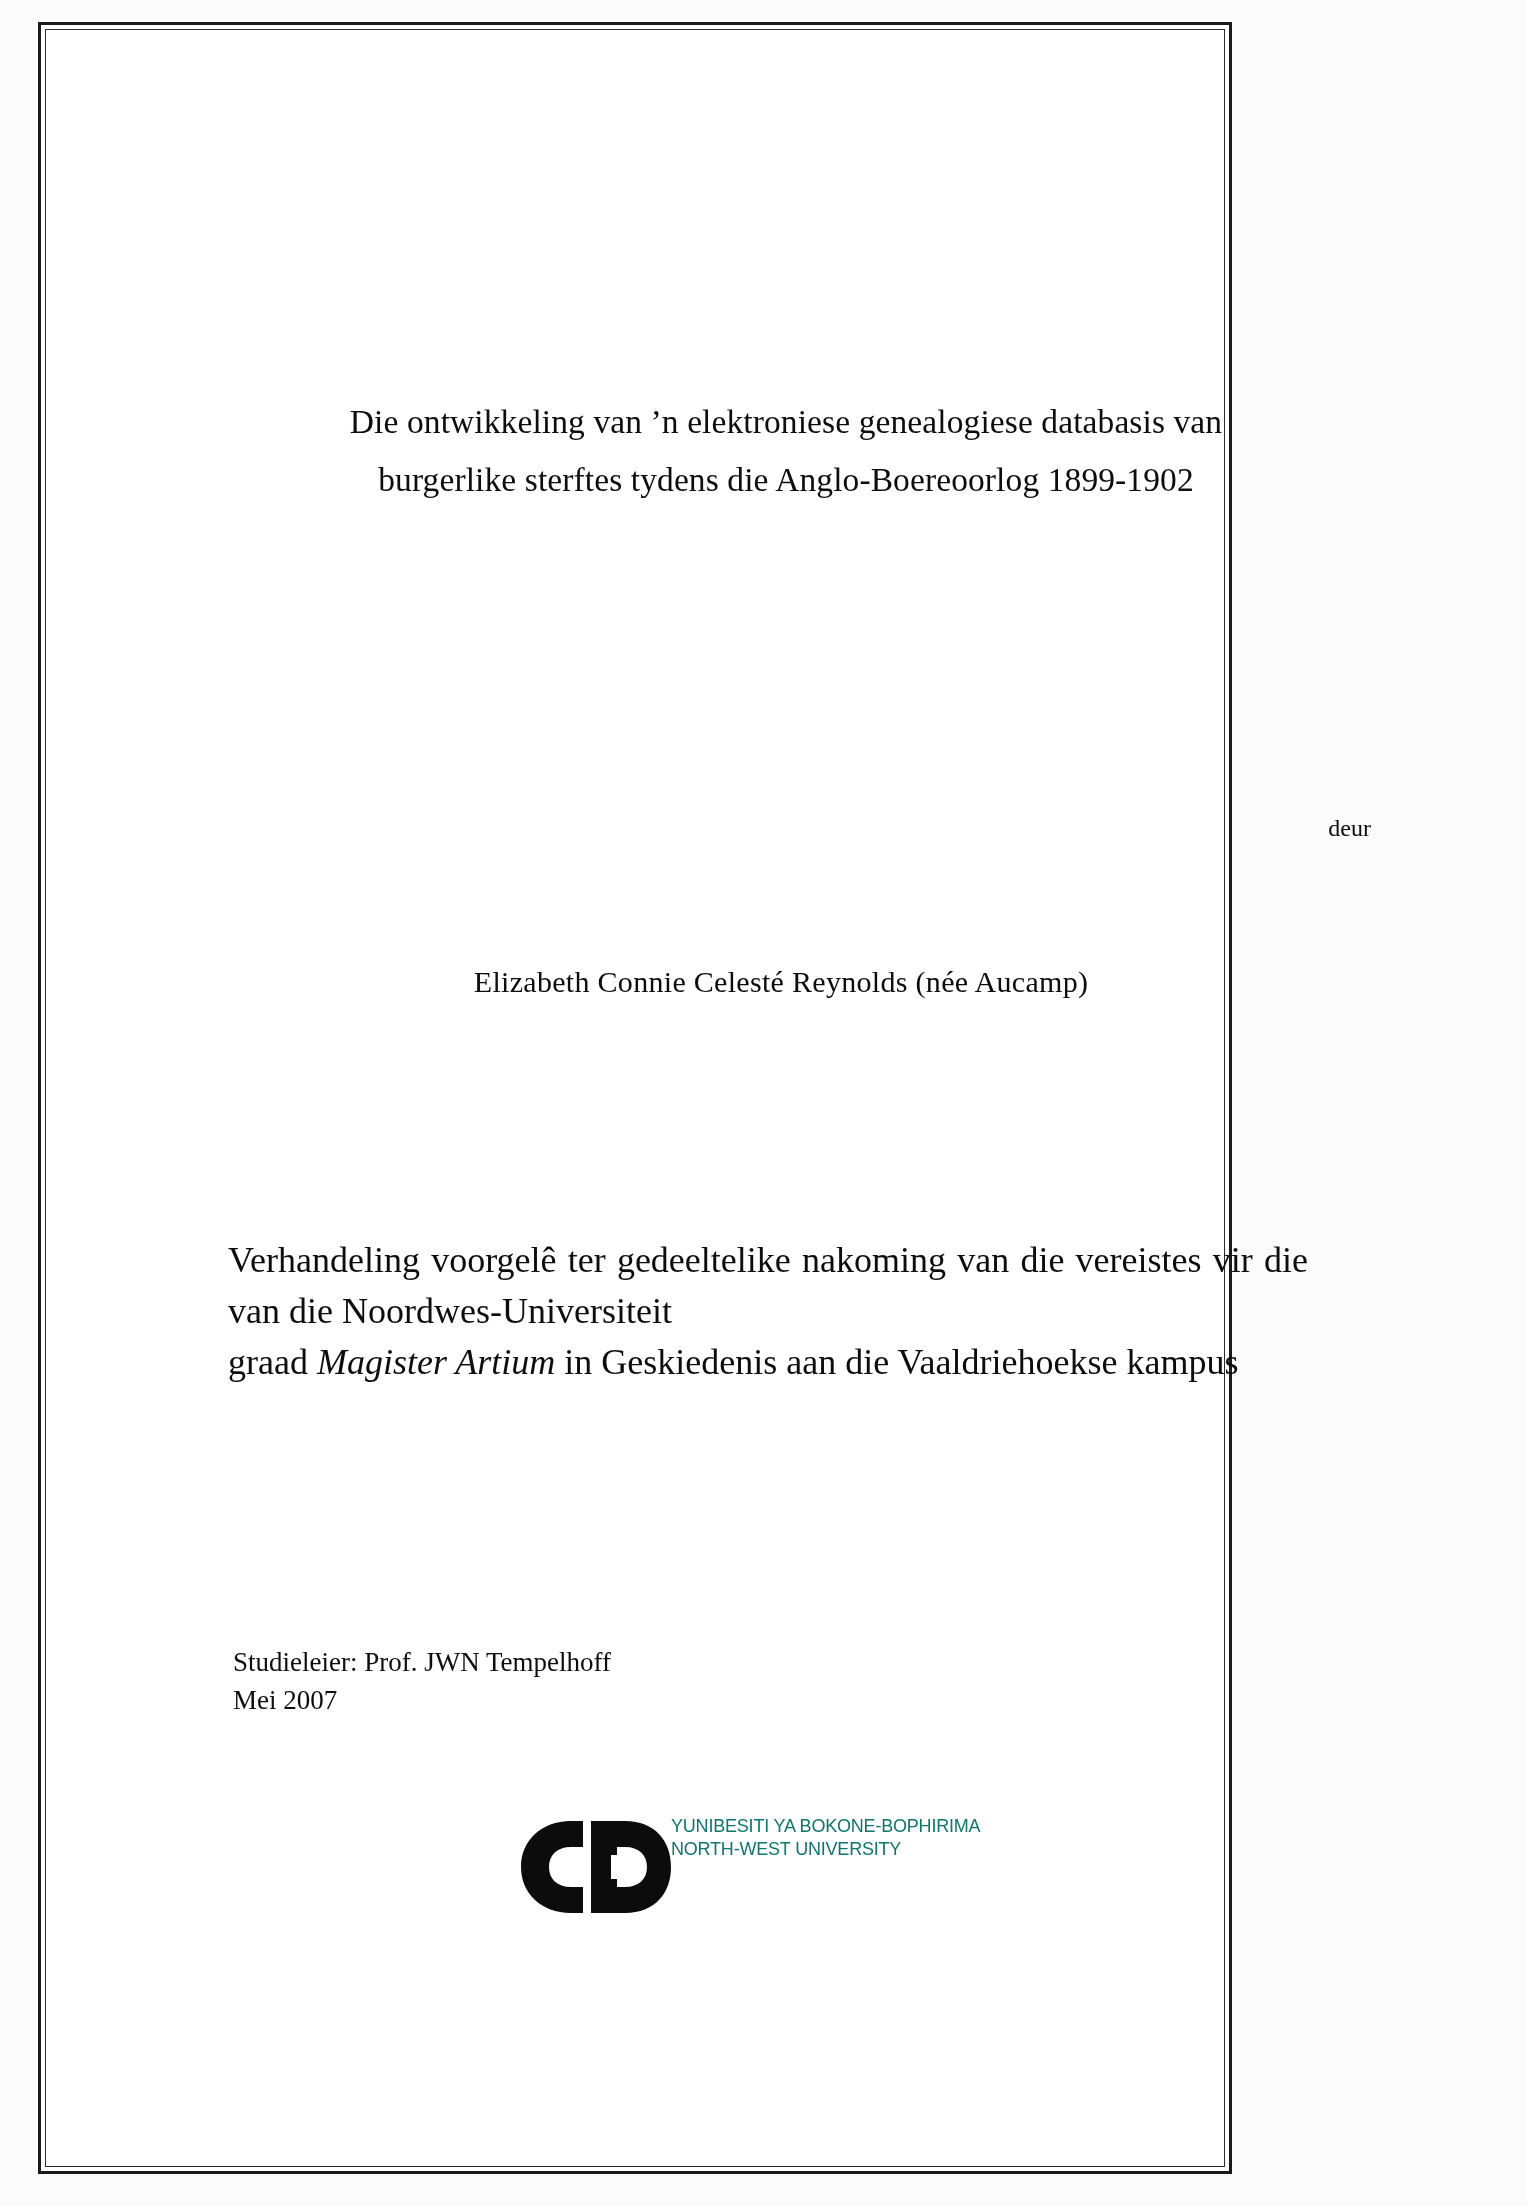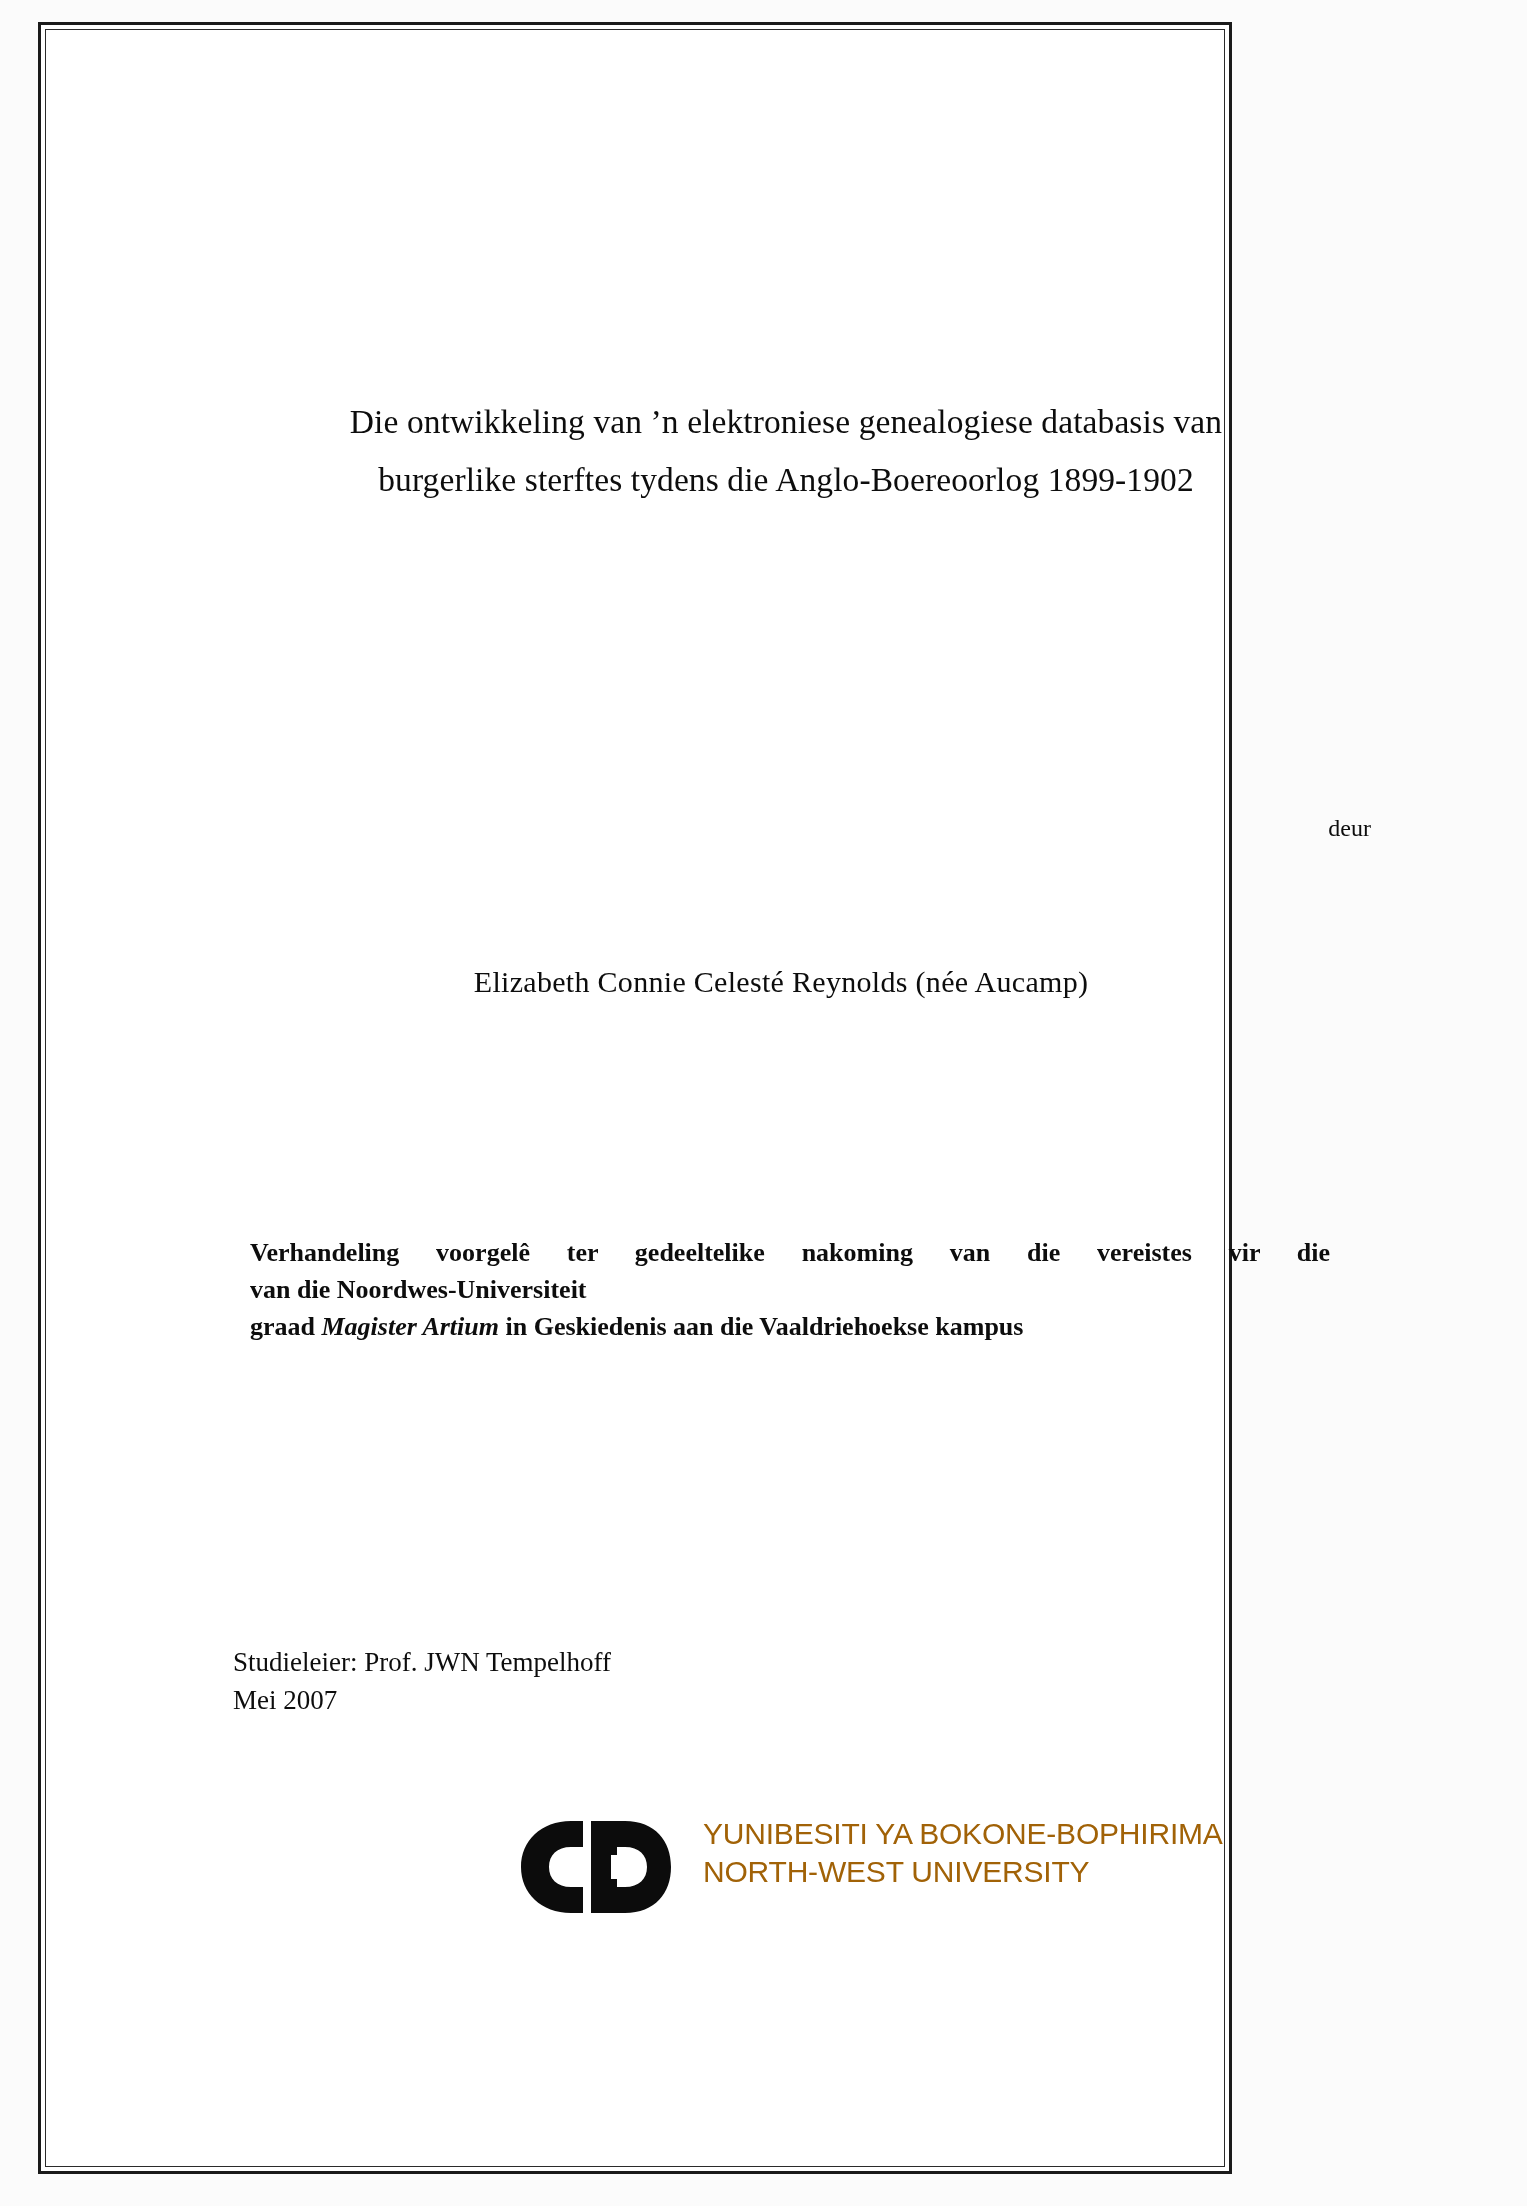--- a/index.html
+++ b/index.html
@@ -82,25 +82,24 @@
     width: 1180px;
     text-align: center;
     font-size: 30px;
     letter-spacing: 0.3px;
   }
 
   
   .statement {
     position: absolute;
     top: 1210px;
-    left: 59px;
+    left: 37px;
     width: 1080px;
-    font-size: 26px;
+    font-size: 36px;
     line-height: 1.42;
-    font-weight: bold;
   }
   .statement .just {
     display: block;
     text-align: justify;
     text-align-last: justify;
   }
   .statement .plain {
     display: block;
     text-align: left;
   }
@@ -135,25 +134,24 @@
     top: 4px;
     width: 165px;
     height: 108px;
   }
   .logo-mark svg { display: block; }
   .logo-text {
     position: absolute;
     left: 158px;
     top: 6px;
     font-family: "Liberation Sans", sans-serif;
-    font-size: 30px;
+    font-size: 18px;
     line-height: 1.28;
     letter-spacing: -0.2px;
-    color: #a16207;
-    margin-left: 32px;
+    color: #0f766e;
   }
   .logo-text span { display: block; white-space: nowrap; }
 </style>
 </head>
 <body>
 
 <div class="scan-canvas">
   <div class="page-frame">
     <div class="page-frame-inner"></div>
 

